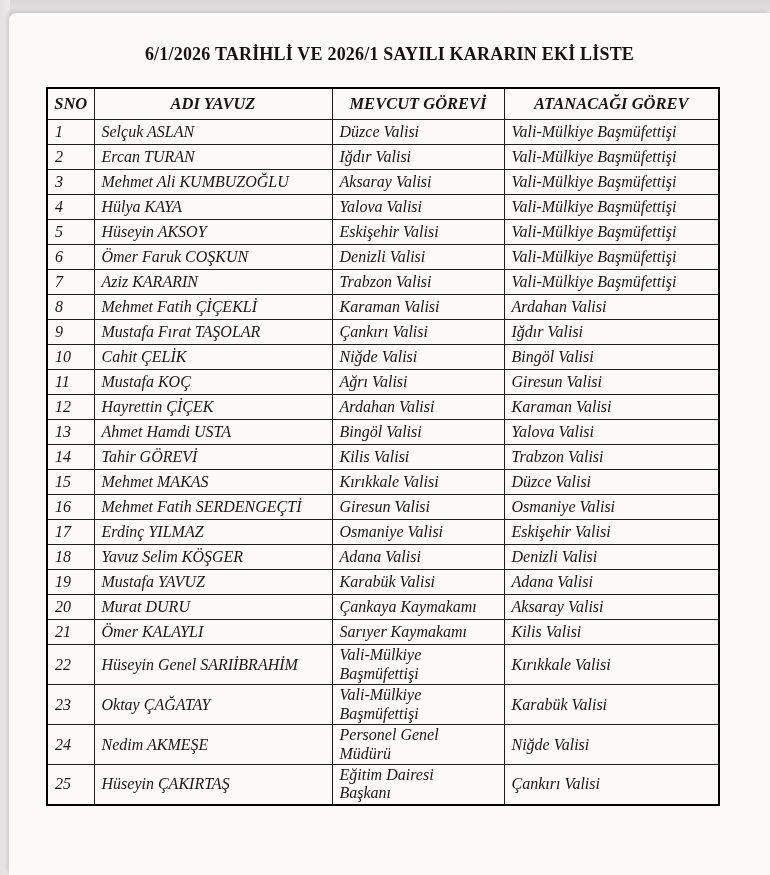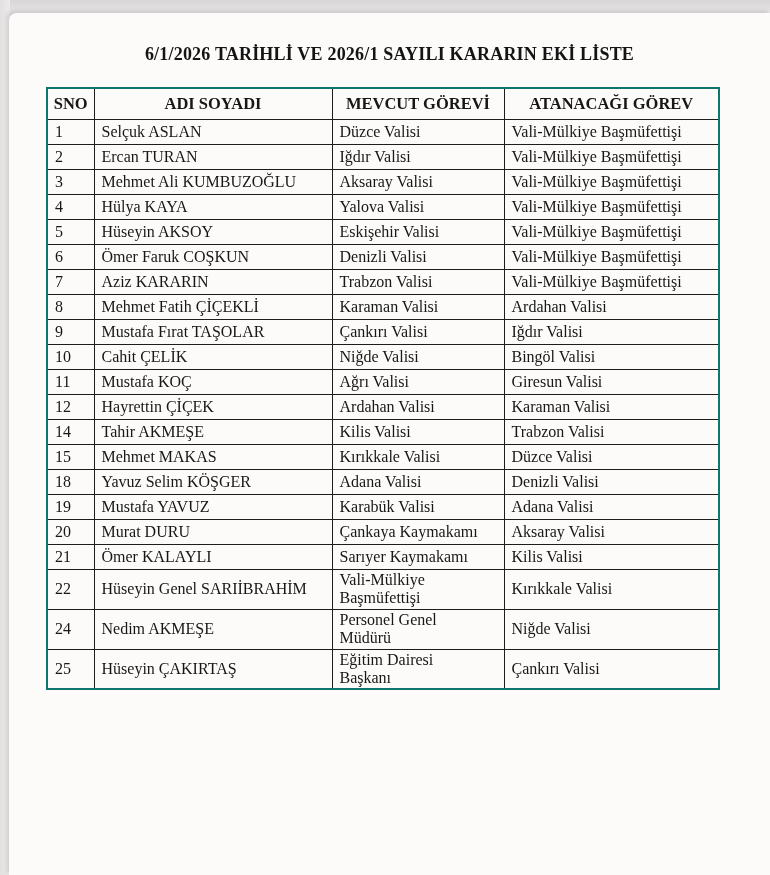--- a/index.html
+++ b/index.html
@@ -46,22 +46,23 @@
     font-size: 18px;
     letter-spacing: 0.2px;
     color: #141414;
   }
   table.list {
     position: absolute;
     left: 37px; top: 74px;
     width: 672px;
     border-collapse: collapse;
     table-layout: fixed;
-    border: 2px solid #0f766e;
+    border: 2px solid #000000;
     background: transparent;
+    font-style: italic;
   }
   table.list th, table.list td {
     border: 1.5px solid #1d1d1d;
     font-family: "Liberation Serif", serif;
     color: #171717;
     overflow: hidden;
     vertical-align: middle;
   }
   table.list th {
     font-size: 16.5px;
@@ -91,21 +92,21 @@
     <table class="list">
       <colgroup>
         <col style="width:47px">
         <col style="width:238px">
         <col style="width:172px">
         <col style="width:215px">
       </colgroup>
       <thead>
         <tr>
           <th>SNO</th>
-          <th>ADI SOYADI</th>
+          <th>ADI YAVUZ</th>
           <th>MEVCUT GÖREVİ</th>
           <th>ATANACAĞI GÖREV</th>
         </tr>
       </thead>
       <tbody id="rows-body">
           <tr>
             <td class="c-sno">1</td>
             <td class="c-name">Selçuk ASLAN</td>
             <td class="c-current">Düzce Valisi</td>
             <td class="c-assigned">Vali-Mülkiye Başmüfettişi</td>
@@ -170,30 +171,48 @@
             <td class="c-current">Ağrı Valisi</td>
             <td class="c-assigned">Giresun Valisi</td>
           </tr>
           <tr>
             <td class="c-sno">12</td>
             <td class="c-name">Hayrettin ÇİÇEK</td>
             <td class="c-current">Ardahan Valisi</td>
             <td class="c-assigned">Karaman Valisi</td>
           </tr>
           <tr>
+            <td class="c-sno">13</td>
+            <td class="c-name">Ahmet Hamdi USTA</td>
+            <td class="c-current">Bingöl Valisi</td>
+            <td class="c-assigned">Yalova Valisi</td>
+          </tr>
+          <tr>
             <td class="c-sno">14</td>
-            <td class="c-name">Tahir AKMEŞE</td>
+            <td class="c-name">Tahir GÖREVİ</td>
             <td class="c-current">Kilis Valisi</td>
             <td class="c-assigned">Trabzon Valisi</td>
           </tr>
           <tr>
             <td class="c-sno">15</td>
             <td class="c-name">Mehmet MAKAS</td>
             <td class="c-current">Kırıkkale Valisi</td>
             <td class="c-assigned">Düzce Valisi</td>
+          </tr>
+          <tr>
+            <td class="c-sno">16</td>
+            <td class="c-name">Mehmet Fatih SERDENGEÇTİ</td>
+            <td class="c-current">Giresun Valisi</td>
+            <td class="c-assigned">Osmaniye Valisi</td>
+          </tr>
+          <tr>
+            <td class="c-sno">17</td>
+            <td class="c-name">Erdinç YILMAZ</td>
+            <td class="c-current">Osmaniye Valisi</td>
+            <td class="c-assigned">Eskişehir Valisi</td>
           </tr>
           <tr>
             <td class="c-sno">18</td>
             <td class="c-name">Yavuz Selim KÖŞGER</td>
             <td class="c-current">Adana Valisi</td>
             <td class="c-assigned">Denizli Valisi</td>
           </tr>
           <tr>
             <td class="c-sno">19</td>
             <td class="c-name">Mustafa YAVUZ</td>
@@ -211,20 +230,27 @@
             <td class="c-name">Ömer KALAYLI</td>
             <td class="c-current">Sarıyer Kaymakamı</td>
             <td class="c-assigned">Kilis Valisi</td>
           </tr>
           <tr>
             <td class="c-sno">22</td>
             <td class="c-name">Hüseyin Genel SARIİBRAHİM</td>
             <td class="c-current">Vali-Mülkiye
 Başmüfettişi</td>
             <td class="c-assigned">Kırıkkale Valisi</td>
+          </tr>
+          <tr>
+            <td class="c-sno">23</td>
+            <td class="c-name">Oktay ÇAĞATAY</td>
+            <td class="c-current">Vali-Mülkiye
+Başmüfettişi</td>
+            <td class="c-assigned">Karabük Valisi</td>
           </tr>
           <tr>
             <td class="c-sno">24</td>
             <td class="c-name">Nedim AKMEŞE</td>
             <td class="c-current">Personel Genel
 Müdürü</td>
             <td class="c-assigned">Niğde Valisi</td>
           </tr>
           <tr>
             <td class="c-sno">25</td>

